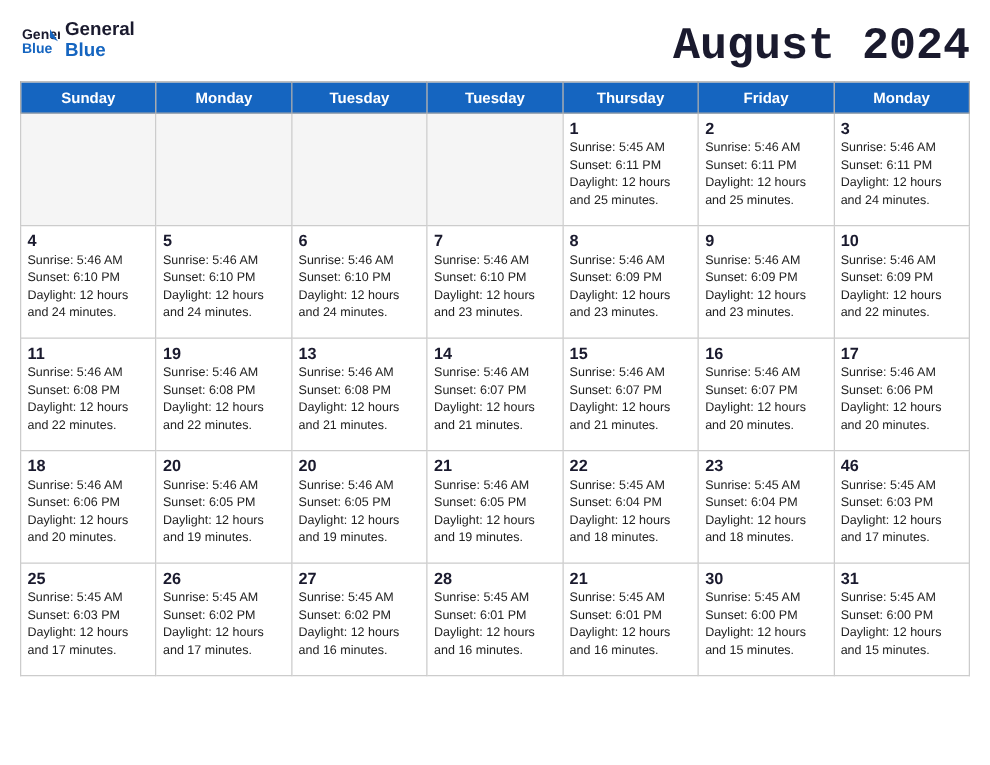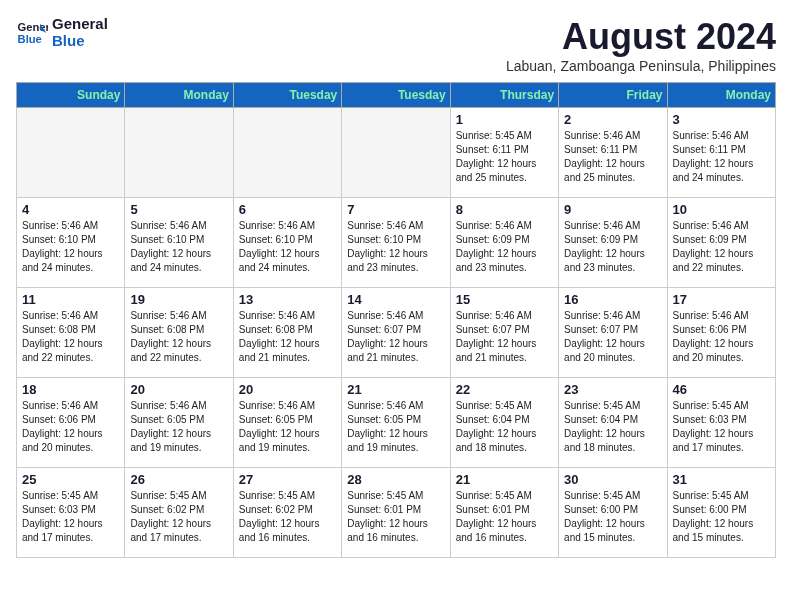--- a/index.html
+++ b/index.html
@@ -25,37 +25,38 @@
       width: 32px;
       height: 32px;
     }
     .title-block {
       text-align: right;
     }
     .month-year {
       font-size: 36px;
       font-weight: bold;
       color: #1a1a2e;
+      font-family: Liberation Mono, monospace;
     }
     .location {
       font-size: 14px;
       color: #333;
     }
     table {
       width: 100%;
       border-collapse: collapse;
       table-layout: fixed;
     }
     th {
       background-color: #1565c0;
-      color: #86efac;
+      color: #ffffff;
       font-size: 12px;
       font-weight: bold;
       padding: 5px 4px;
-      text-align: right;
+      text-align: center;
       border: 1px solid #aaa;
     }
     td {
       border: 1px solid #ccc;
       vertical-align: top;
       padding: 4px 5px;
       min-height: 80px;
       height: 90px;
       font-size: 10px;
       color: #222;
@@ -86,21 +87,20 @@
       <text x="2" y="32" font-size="14" font-weight="bold" fill="#1565c0">Blue</text>
       <polygon points="30,8 38,20 30,16" fill="#1565c0"></polygon>
     </svg>
     <div>
       <div style="font-size:15px;font-weight:bold;color:#1a1a2e;line-height:1.1">General</div>
       <div style="font-size:15px;font-weight:bold;color:#1565c0;line-height:1.1">Blue</div>
     </div>
   </div>
   <div class="title-block">
     <div class="month-year">August 2024</div>
-    <div class="location">Labuan, Zamboanga Peninsula, Philippines</div>
   </div>
 </div>
 
 <table>
   <thead>
     <tr>
     <th>Sunday</th>
         <th>Monday</th>
         <th>Tuesday</th>
         <th>Tuesday</th>

